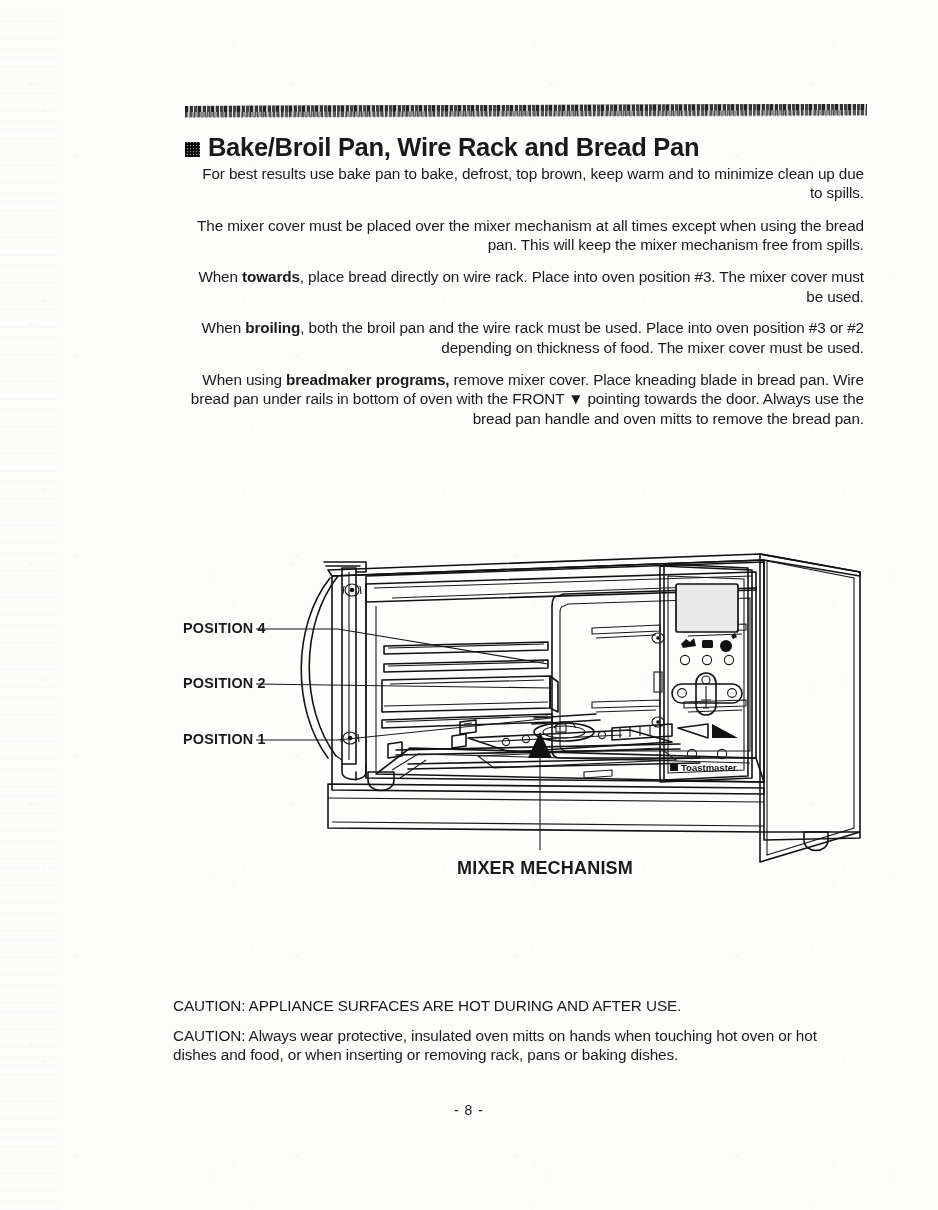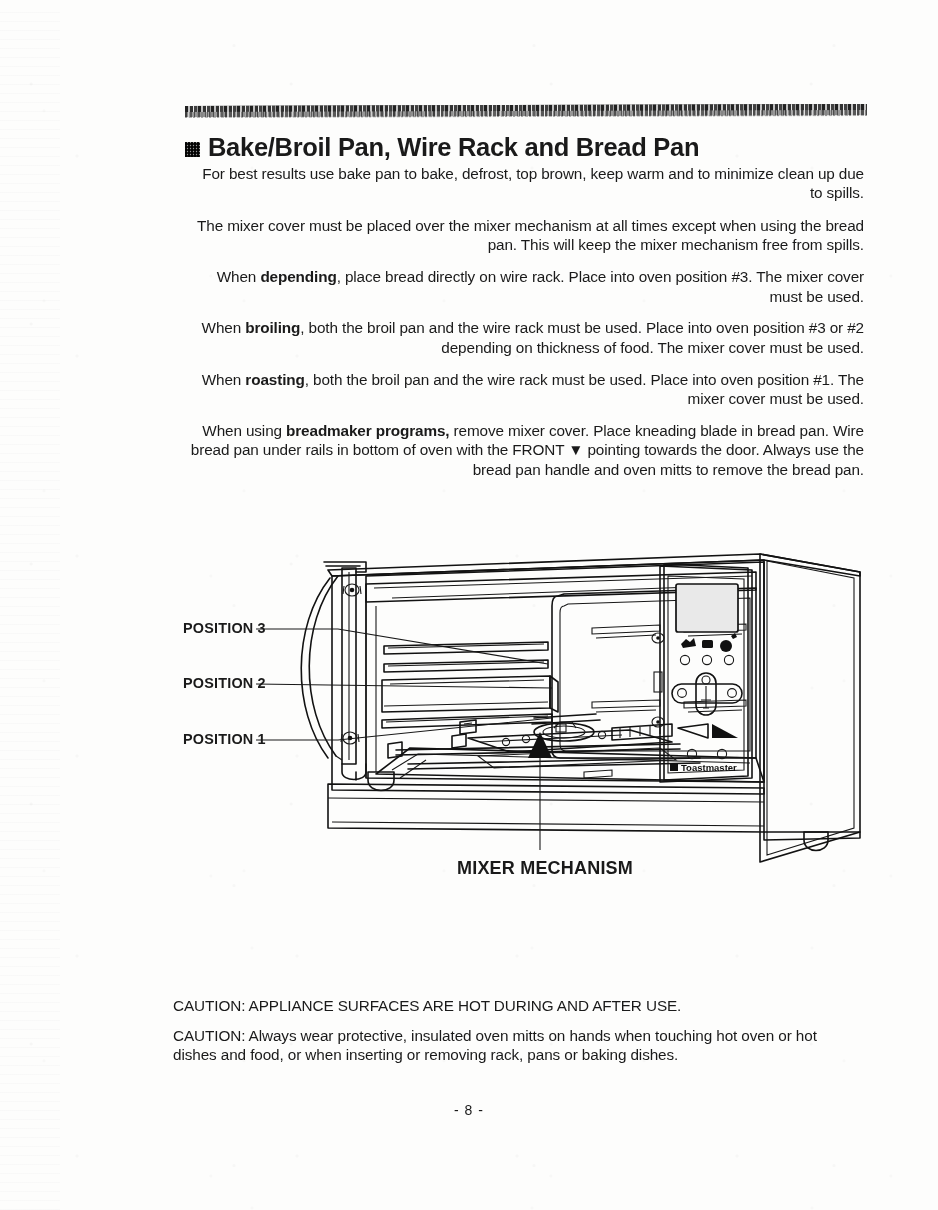--- a/index.html
+++ b/index.html
@@ -108,23 +108,22 @@
   <div class="top-rule-fade"></div>
 
   <div class="heading-row">
     <span class="sq-bullet"></span>
     <h1 class="heading">Bake/Broil Pan, Wire Rack and Bread Pan</h1>
   </div>
 
   <div class="body-copy" id="body-copy">
       <p class="para p0"><span>For best results use bake pan to bake, defrost, top brown, keep warm and to minimize clean up due to spills.</span></p>
       <p class="para"><span>The mixer cover must be placed over the mixer mechanism at all times except when using the bread pan. This will keep the mixer mechanism free from spills.</span></p>
-      <p class="para"><span>When </span><b>depending</b><span>, place bread directly on wire rack. Place into oven position #3. The mixer cover must be used.</span></p>
+      <p class="para"><span>When </span><b>towards</b><span>, place bread directly on wire rack. Place into oven position #3. The mixer cover must be used.</span></p>
       <p class="para"><span>When </span><b>broiling</b><span>, both the broil pan and the wire rack must be used. Place into oven position #3 or #2 depending on thickness of food. The mixer cover must be used.</span></p>
-      <p class="para"><span>When </span><b>roasting</b><span>, both the broil pan and the wire rack must be used. Place into oven position #1. The mixer cover must be used.</span></p>
       <p class="para"><span>When using </span><b>breadmaker programs,</b><span> remove mixer cover. Place kneading blade in bread pan. Wire bread pan under rails in bottom of oven with the FRONT ▼ pointing towards the door. Always use the bread pan handle and oven mitts to remove the bread pan.</span></p>
     </div>
 
   <div class="figure">
     <svg width="720" height="360" viewBox="0 0 720 360" xmlns="http://www.w3.org/2000/svg">
 
       <path class="ink" d="M168 38 L600 22 L700 40 L700 44 L604 28 L172 44 Z"></path>
       <path class="ink" d="M600 22 L700 40 L700 300 L600 330 Z"></path>
       <path class="ink-thin" d="M607 29 L694 46 L694 296 L607 323 Z"></path>
 
@@ -293,21 +292,21 @@
         <path class="ink-thin" d="M96 152 L392 156"></path>
 
         <path class="ink-thin" d="M96 208 L178 208 L392 186"></path>
 
         <path class="ink-thin" d="M380 318 L380 222"></path>
         <path class="ink-fill" d="M380 200 L392 226 L368 226 Z"></path>
       </g>
     </svg>
   </div>
 
-  <div class="callout pos3">POSITION 3</div>
+  <div class="callout pos3">POSITION 4</div>
   <div class="callout pos2">POSITION 2</div>
   <div class="callout pos1">POSITION 1</div>
   <div class="callout mixer">MIXER MECHANISM</div>
 
   <div class="cautions">
     <p class="caution">CAUTION: APPLIANCE SURFACES ARE HOT DURING AND AFTER USE.</p>
     <p class="caution">CAUTION: Always wear protective, insulated oven mitts on hands when touching hot oven or hot dishes and food, or when inserting or removing rack, pans or baking dishes.</p>
   </div>
 
   <div class="folio">- 8 -</div>

